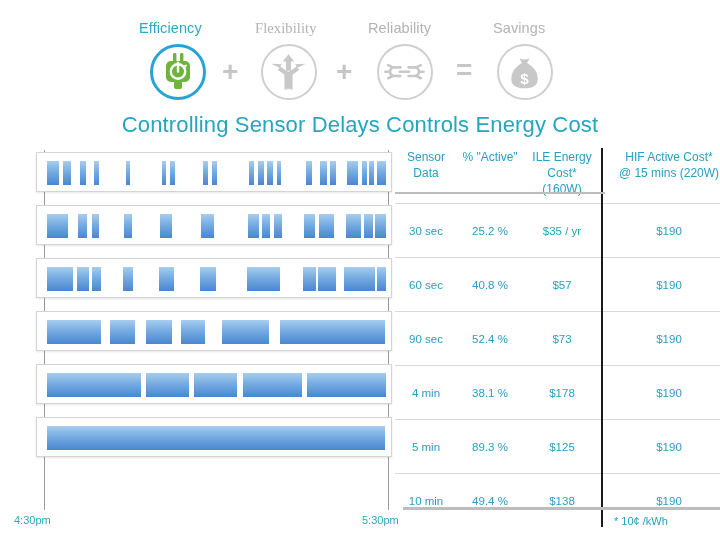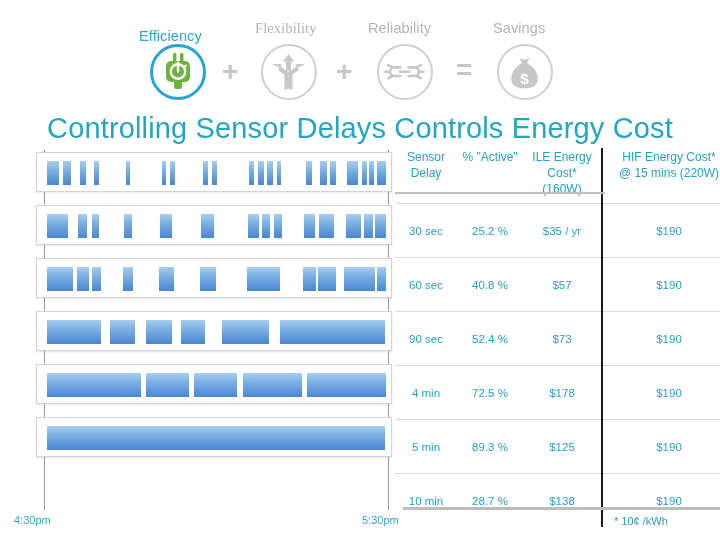--- a/index.html
+++ b/index.html
@@ -50,21 +50,21 @@
   }
 
   .icon-svg { position: absolute; left: 0; top: 0; }
 
   
   #title {
     position: absolute;
     left: 0; top: 112px;
     width: 720px;
     text-align: center;
-    font-size: 29px;
+    font-size: 22px;
     color: #25a5bf;
     letter-spacing: .15px;
     white-space: nowrap;
   }
 
   
   #chart {
     position: absolute;
     left: 36px; top: 150px;
     width: 356px; height: 360px;
@@ -170,21 +170,21 @@
     color: #2a9fc0;
     white-space: nowrap;
     text-align: center;
   }
 </style>
 </head>
 <body>
 
 <div id="banner">
 
-  <div class="banner-label accent" style="left:139px; top:28px;text-align:right;">Efficiency</div>
+  <div class="banner-label accent" style="left:139px; top:20px;text-align:right;">Efficiency</div>
   <div class="banner-label" style="left:255px; top:20px;font-family:Liberation Serif, serif;">Flexibility</div>
   <div class="banner-label" style="left:368px; top:20px;">Reliability</div>
   <div class="banner-label" style="left:493px; top:20px;">Savings</div>
 
   <div class="banner-icon ring-blue" style="left:150px; top:44px;">
     <svg class="icon-svg" width="50" height="50" viewBox="0 0 50 50" aria-hidden="true">
       <rect x="20" y="6" width="3.4" height="9" rx="1.4" fill="#6cb33f"></rect>
       <rect x="27" y="6" width="3.4" height="9" rx="1.4" fill="#6cb33f"></rect>
       <rect x="13" y="14" width="24" height="21" rx="5" fill="#6cb33f"></rect>
       <rect x="21" y="34" width="8" height="8" rx="2" fill="#6cb33f"></rect>
@@ -324,30 +324,30 @@
 <div class="time-label" id="time-left">4:30pm</div>
 <div class="time-label" id="time-right">5:30pm</div>
 
 <div id="table">
   <div id="table-top-rule"></div>
   <table>
     <thead>
       <tr>
         <th class="col-delay">
           <span>Sensor</span><br>
-          <span>Delay</span>
+          <span>Data</span>
         </th>
         <th class="col-active">% "Active"</th>
         <th class="col-ile">
           <span>ILE Energy</span><br>
           <span>Cost*</span><br>
           <span>(160W)</span>
         </th>
         <th class="col-hif thick-left">
-          <span>HIF Energy Cost*</span><br>
+          <span>HIF Active Cost*</span><br>
           <span>@ 15 mins (220W)</span>
         </th>
       </tr>
     </thead>
     <tbody id="table-body">
         <tr>
           <td class="col-delay">30 sec</td>
           <td class="col-active">25.2 %</td>
           <td class="col-ile">$35 / yr</td>
           <td class="col-hif thick-left">$190</td>
@@ -359,33 +359,33 @@
           <td class="col-hif thick-left">$190</td>
         </tr>
         <tr>
           <td class="col-delay">90 sec</td>
           <td class="col-active">52.4 %</td>
           <td class="col-ile">$73</td>
           <td class="col-hif thick-left">$190</td>
         </tr>
         <tr>
           <td class="col-delay">4 min</td>
-          <td class="col-active">72.5 %</td>
+          <td class="col-active">38.1 %</td>
           <td class="col-ile">$178</td>
           <td class="col-hif thick-left">$190</td>
         </tr>
         <tr>
           <td class="col-delay">5 min</td>
           <td class="col-active">89.3 %</td>
           <td class="col-ile">$125</td>
           <td class="col-hif thick-left">$190</td>
         </tr>
         <tr>
           <td class="col-delay">10 min</td>
-          <td class="col-active">28.7 %</td>
+          <td class="col-active">49.4 %</td>
           <td class="col-ile">$138</td>
           <td class="col-hif thick-left">$190</td>
         </tr>
       </tbody>
   </table>
 </div>
 
 <div id="table-bottom-rule"></div>
 <div id="footnote">* 10¢ /kWh</div>
 

